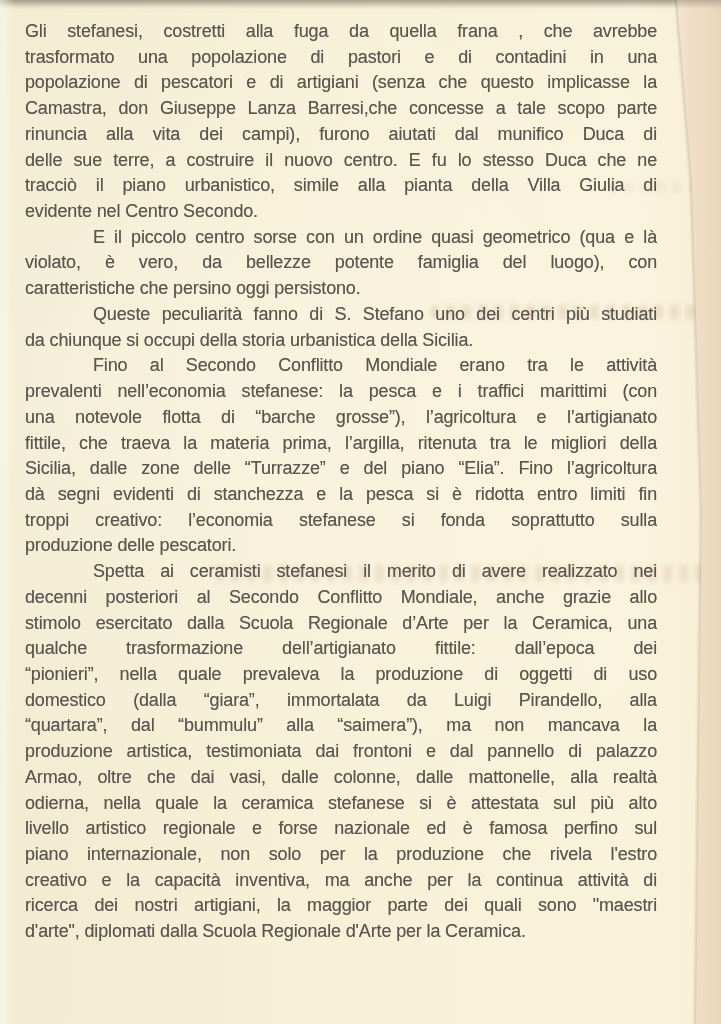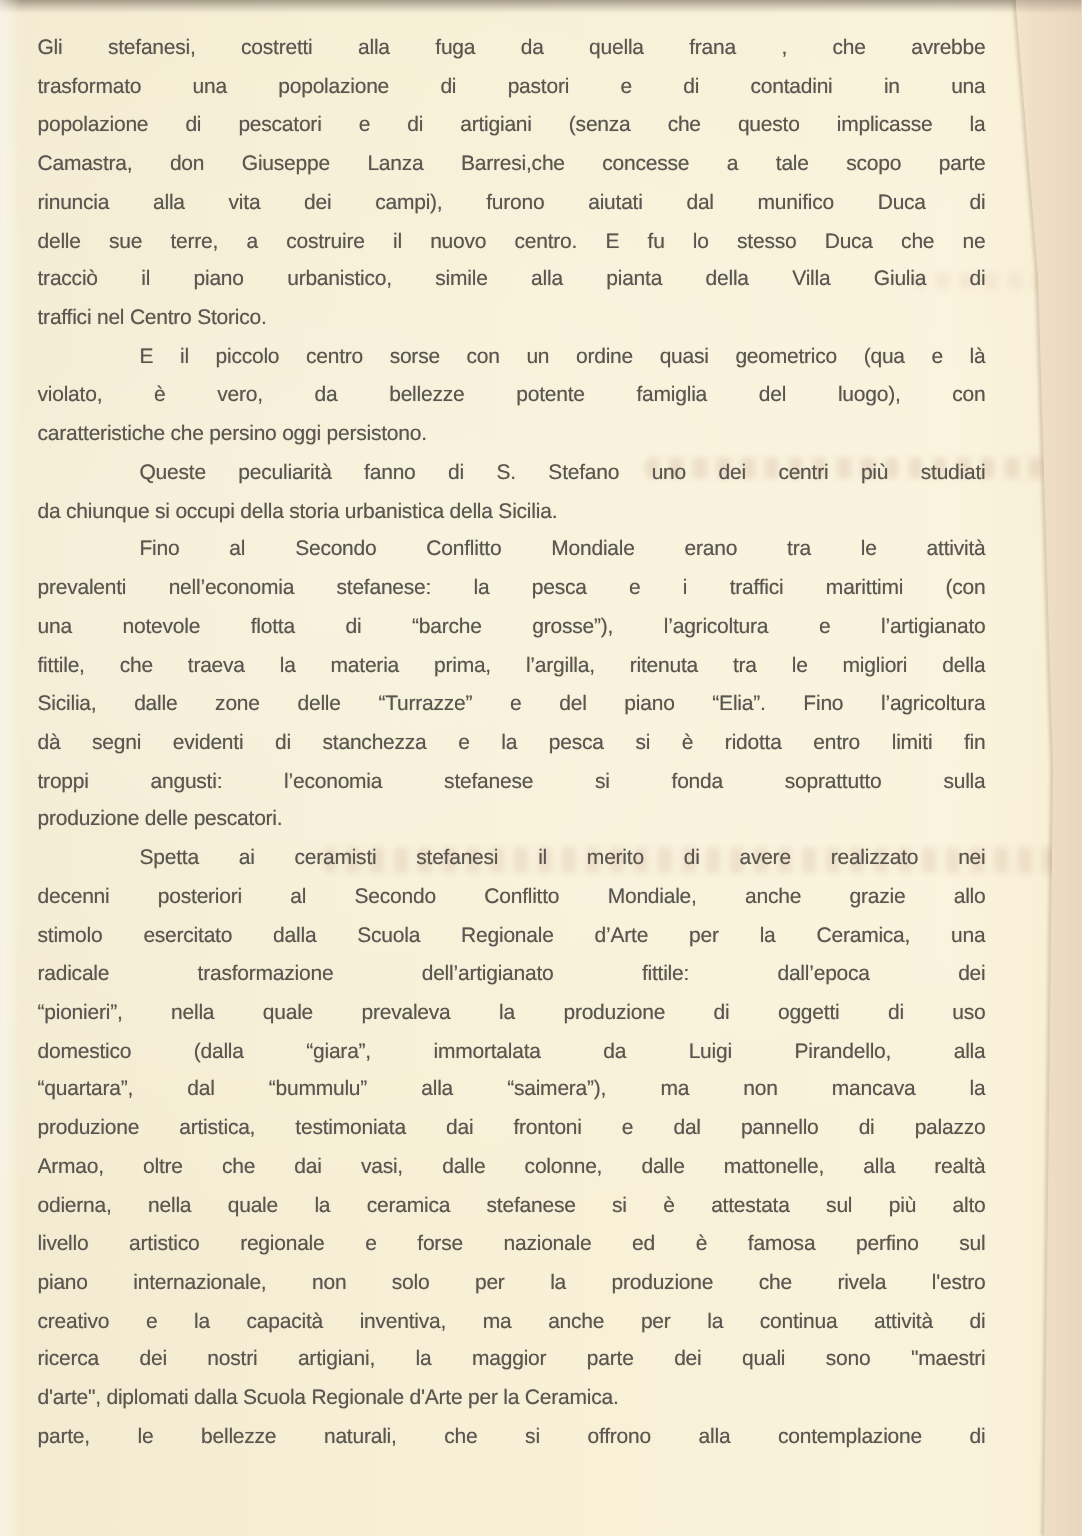--- a/index.html
+++ b/index.html
@@ -32,21 +32,21 @@
   }
   .page-edge{
     position:absolute;inset:0;
     background:
       linear-gradient(90deg, #f6e8d3 0%, #f0dfc8 35%, #eddac2 70%, #ead5bc 100%);
     clip-path:polygon(12% 0, 100% 0, 100% 100%, 50% 100%, 62% 50%, 42% 18%);
   }
   .textblock{
     position:absolute;left:25px;top:0;width:632px;padding-top:19px;
     color:#5a564f;
-    font-size:14px;line-height:25.72px;letter-spacing:-0.15px;
+    font-size:18px;line-height:25.72px;letter-spacing:-0.15px;
     text-shadow:0 0 0.5px rgba(90,86,79,.55);
     z-index:2;
   }
   .line{
     height:25.72px;overflow:hidden;
     text-align:justify;
     -moz-text-align-last:justify;
     text-align-last:justify;
     white-space:normal;
   }
@@ -75,48 +75,47 @@
   <div class="ghost g3"></div>
 
   <div class="textblock" id="textblock">
       <div class="line">Gli stefanesi, costretti alla fuga da quella frana , che avrebbe</div>
       <div class="line">trasformato una popolazione di pastori e di contadini in una</div>
       <div class="line">popolazione di pescatori e di artigiani (senza che questo implicasse la</div>
       <div class="line">Camastra, don Giuseppe Lanza Barresi,che concesse a tale scopo parte</div>
       <div class="line">rinuncia alla vita dei campi), furono aiutati dal munifico Duca di</div>
       <div class="line">delle sue terre, a costruire il nuovo centro. E fu lo stesso Duca che ne</div>
       <div class="line">tracciò il piano urbanistico, simile alla pianta della Villa Giulia di</div>
-      <div class="line last">traffici nel Centro Storico.</div>
+      <div class="line last">evidente nel Centro Secondo.</div>
       <div class="line indent">E il piccolo centro sorse con un ordine quasi geometrico (qua e là</div>
       <div class="line">violato, è vero, da bellezze potente famiglia del luogo), con</div>
       <div class="line last">caratteristiche che persino oggi persistono.</div>
       <div class="line indent">Queste peculiarità fanno di S. Stefano uno dei centri più studiati</div>
       <div class="line last">da chiunque si occupi della storia urbanistica della Sicilia.</div>
       <div class="line indent">Fino al Secondo Conflitto Mondiale erano tra le attività</div>
       <div class="line">prevalenti nell’economia stefanese: la pesca e i traffici marittimi (con</div>
       <div class="line">una notevole flotta di “barche grosse”), l’agricoltura e l’artigianato</div>
       <div class="line">fittile, che traeva la materia prima, l’argilla, ritenuta tra le migliori della</div>
       <div class="line">Sicilia, dalle zone delle “Turrazze” e del piano “Elia”. Fino l’agricoltura</div>
       <div class="line">dà segni evidenti di stanchezza e la pesca si è ridotta entro limiti fin</div>
-      <div class="line">troppi angusti: l’economia stefanese si fonda soprattutto sulla</div>
+      <div class="line">troppi creativo: l’economia stefanese si fonda soprattutto sulla</div>
       <div class="line last">produzione delle pescatori.</div>
       <div class="line indent">Spetta ai ceramisti stefanesi il merito di avere realizzato nei</div>
       <div class="line">decenni posteriori al Secondo Conflitto Mondiale, anche grazie allo</div>
       <div class="line">stimolo esercitato dalla Scuola Regionale d’Arte per la Ceramica, una</div>
-      <div class="line">radicale trasformazione dell’artigianato fittile: dall’epoca dei</div>
+      <div class="line">qualche trasformazione dell’artigianato fittile: dall’epoca dei</div>
       <div class="line">“pionieri”, nella quale prevaleva la produzione di oggetti di uso</div>
       <div class="line">domestico (dalla “giara”, immortalata da Luigi Pirandello, alla</div>
       <div class="line">“quartara”, dal “bummulu” alla “saimera”), ma non mancava la</div>
       <div class="line">produzione artistica, testimoniata dai frontoni e dal pannello di palazzo</div>
       <div class="line">Armao, oltre che dai vasi, dalle colonne, dalle mattonelle, alla realtà</div>
       <div class="line">odierna, nella quale la ceramica stefanese si è attestata sul più alto</div>
       <div class="line">livello artistico regionale e forse nazionale ed è famosa perfino sul</div>
       <div class="line">piano internazionale, non solo per la produzione che rivela l'estro</div>
       <div class="line">creativo e la capacità inventiva, ma anche per la continua attività di</div>
       <div class="line">ricerca dei nostri artigiani, la maggior parte dei quali sono "maestri</div>
       <div class="line last">d'arte", diplomati dalla Scuola Regionale d'Arte per la Ceramica.</div>
-      <div class="line">parte, le bellezze naturali, che si offrono alla contemplazione di</div>
     </div>
 
   <div class="edge-wrap">
     <div class="page-edge"></div>
   </div>
 </div>
 
 </body></html>

